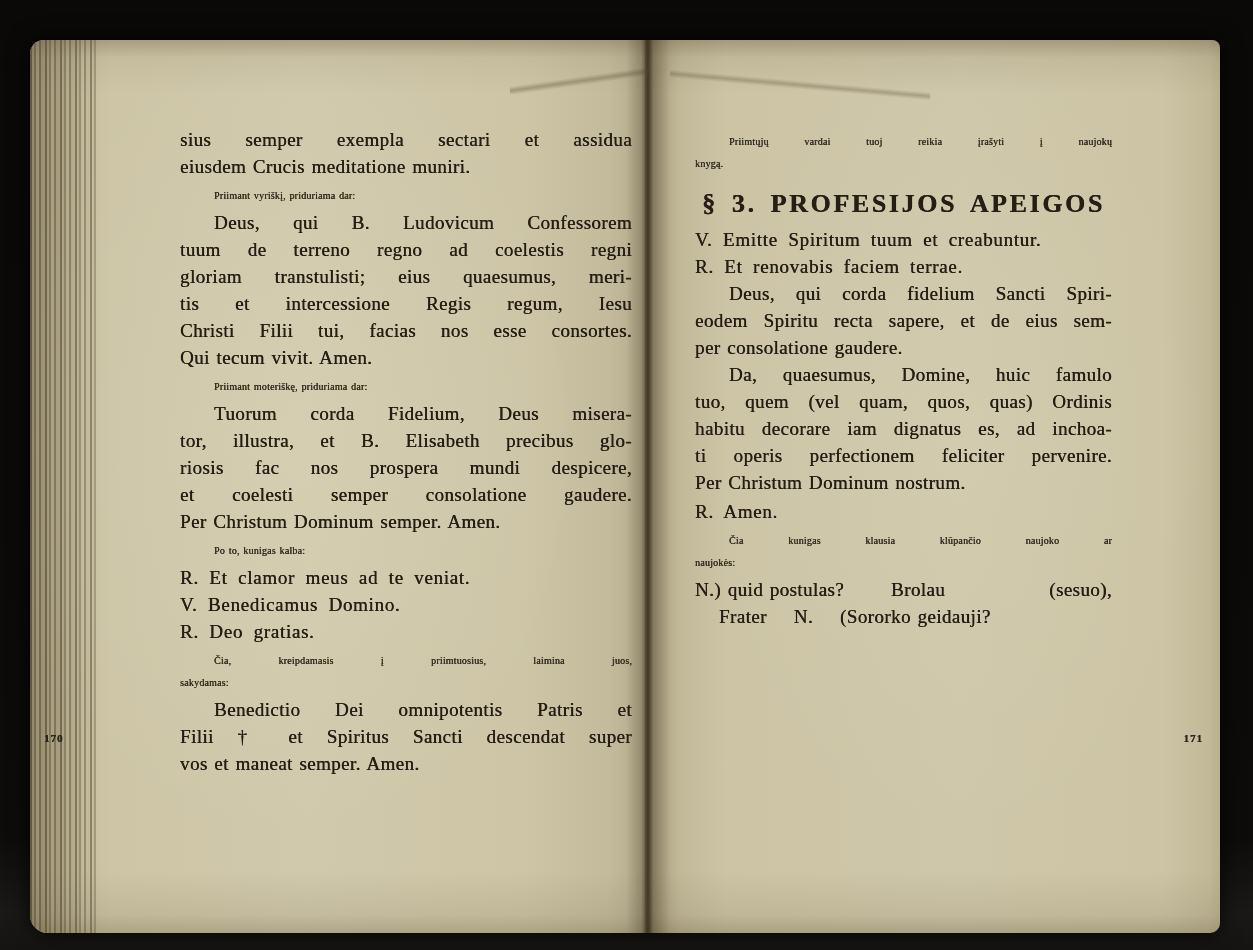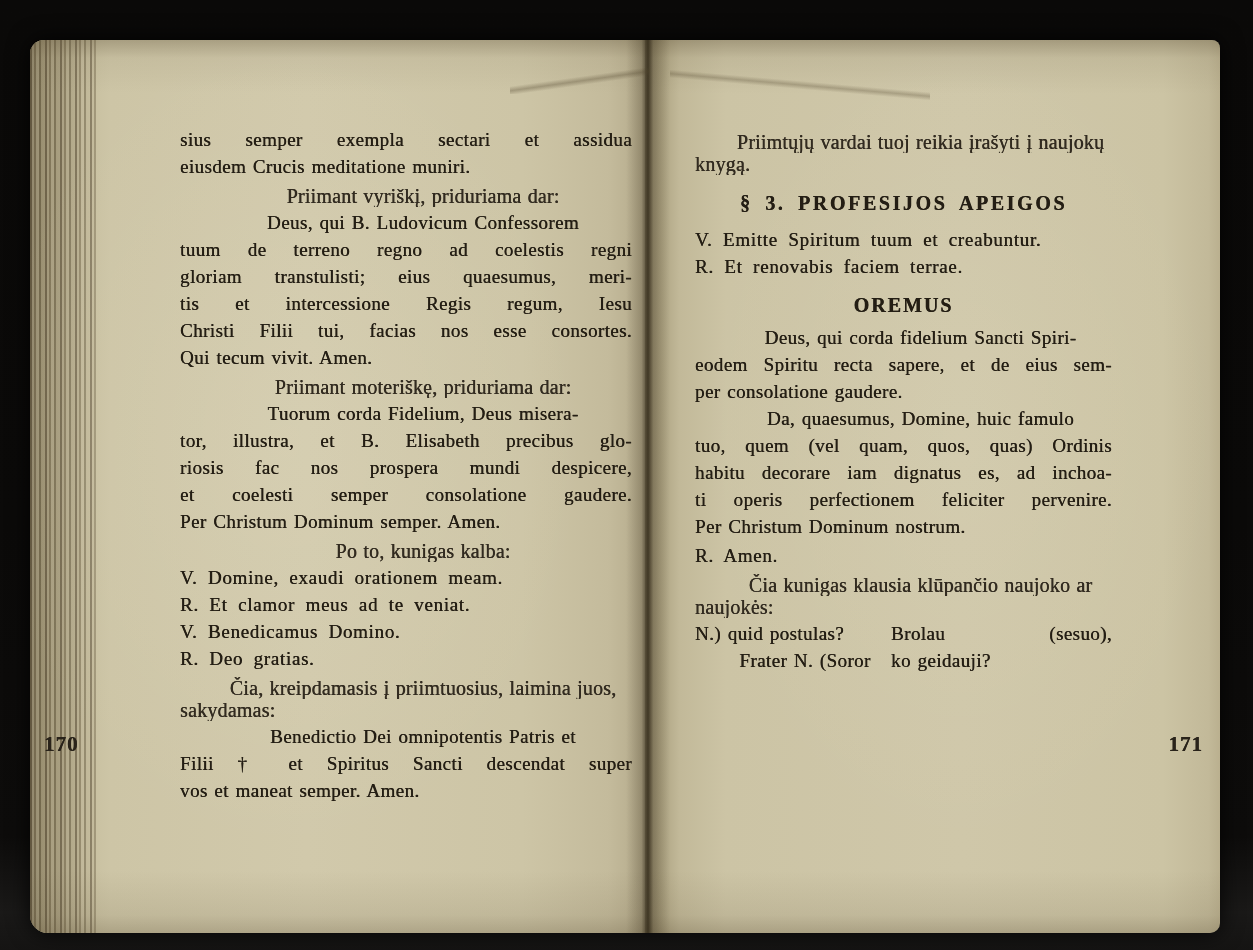--- a/index.html
+++ b/index.html
@@ -63,38 +63,38 @@
   .page-left .text-col{left:150px;width:452px;}
   .page-right .text-col{left:50px;width:417px;}
   .line{
     overflow:hidden;height:27px;line-height:27px;
     font-size:19px;letter-spacing:0.4px;word-spacing:1.5px;
     text-shadow:0.35px 0 0 currentColor;
     white-space:nowrap;
   }
   .just{text-align:justify;text-align-last:justify;white-space:normal;}
   .just::after{content:'';display:inline-block;width:100%;height:0;}
-  .ind{text-indent:34px;text-align:center;}
+  .ind{text-indent:34px;}
   .block{margin:0;}
   .block.rubric{margin:5px 0 2px 0;}
-  .block.rubric .line{height:22px;line-height:22px;font-size:20px;color:#322b20;letter-spacing:0.2px;word-spacing:1px;}
+  .block.rubric .line{height:22px;line-height:22px;font-size:10px;color:#322b20;letter-spacing:0.2px;word-spacing:1px;}
   .block.verse{margin-top:2px;}
   .block.verse .line{word-spacing:5px;letter-spacing:0.7px;}
   .block.heading{text-align:center;font-weight:bold;}
   .block.heading .line{white-space:normal;text-align:center;overflow:visible;}
   .block.heading.section{margin:14px 0 8px 0;}
-  .block.heading.section .line{font-size:20px;height:29px;line-height:29px;letter-spacing:2.6px;word-spacing:5px;}
+  .block.heading.section .line{font-size:26px;height:29px;line-height:29px;letter-spacing:2.6px;word-spacing:5px;}
   .block.heading.sub{margin:12px 0 6px 0;}
   .block.heading.sub .line{font-size:20px;height:26px;line-height:26px;letter-spacing:2px;}
   .block.twocol{display:flex;}
   .block.twocol .col0{flex:0 0 47%;}
   .block.twocol .col1{flex:0 0 53%;}
   .block.twocol .col0 .ind{text-indent:24px;}
   .pagenum{
-    position:absolute;top:692px;font-size:21px;font-weight:bold;color:#29231a;
+    position:absolute;top:692px;font-size:11px;font-weight:bold;color:#29231a;
     letter-spacing:1px;text-shadow:0.3px 0 0 currentColor;
   }
   .page-left .pagenum{left:14px;}
   .page-right .pagenum{right:17px;}
 </style>
 </head>
 <body>
 
 <div class="book">
   <div class="page-left">
@@ -123,21 +123,20 @@
           <div class="line just ind">Tuorum corda Fidelium, Deus misera-</div>
           <div class="line just">tor, illustra, et B. Elisabeth precibus glo-</div>
           <div class="line just">riosis fac nos prospera mundi despicere,</div>
           <div class="line just">et coelesti semper consolatione gaudere.</div>
           <div class="line">Per Christum Dominum semper.  Amen.</div>
         </div>
         <div class="block rubric">
           <div class="line ind">Po to, kunigas kalba:</div>
         </div>
         <div class="block verse">
-          <div class="line">V. Domine, exaudi orationem meam.</div>
           <div class="line">R. Et clamor meus ad te veniat.</div>
           <div class="line">V. Benedicamus Domino.</div>
           <div class="line">R. Deo gratias.</div>
         </div>
         <div class="block rubric">
           <div class="line just ind">Čia, kreipdamasis į priimtuosius, laimina juos,</div>
           <div class="line">sakydamas:</div>
         </div>
         <div class="block para">
           <div class="line just ind">Benedictio Dei omnipotentis Patris et</div>
@@ -153,23 +152,20 @@
         <div class="block rubric">
           <div class="line just ind">Priimtųjų vardai tuoj reikia įrašyti į naujokų</div>
           <div class="line">knygą.</div>
         </div>
         <div class="block heading section">
           <div class="line">§ 3. PROFESIJOS APEIGOS</div>
         </div>
         <div class="block verse">
           <div class="line">V. Emitte Spiritum tuum et creabuntur.</div>
           <div class="line">R. Et renovabis faciem terrae.</div>
-        </div>
-        <div class="block heading sub">
-          <div class="line">OREMUS</div>
         </div>
         <div class="block para">
           <div class="line just ind">Deus, qui corda fidelium Sancti Spiri-</div>
           <div class="line just">eodem Spiritu recta sapere, et de eius sem-</div>
           <div class="line">per consolatione gaudere.</div>
         </div>
         <div class="block para">
           <div class="line just ind">Da, quaesumus, Domine, huic famulo</div>
           <div class="line just">tuo, quem (vel quam, quos, quas) Ordinis</div>
           <div class="line just">habitu decorare iam dignatus es, ad inchoa-</div>

